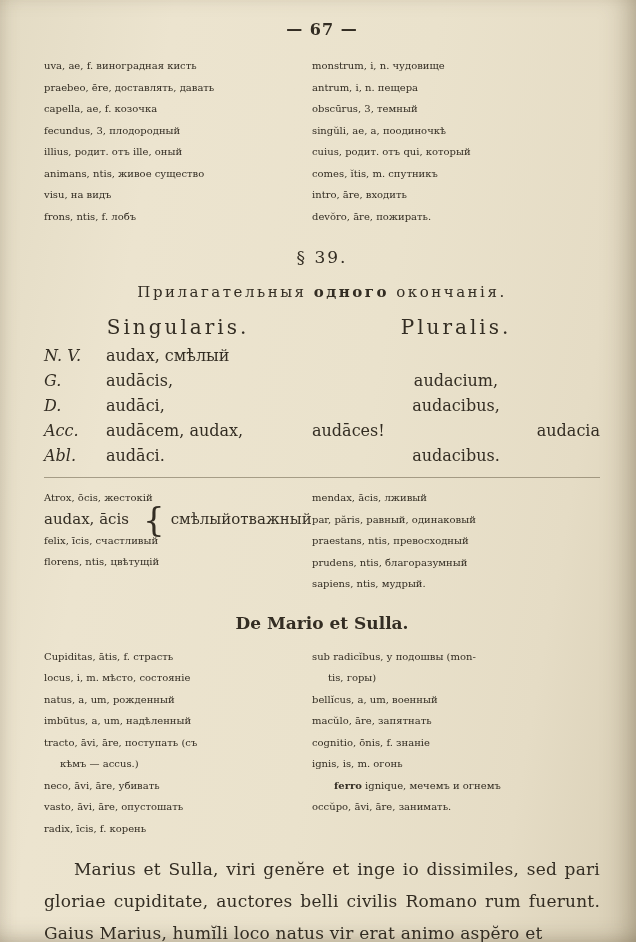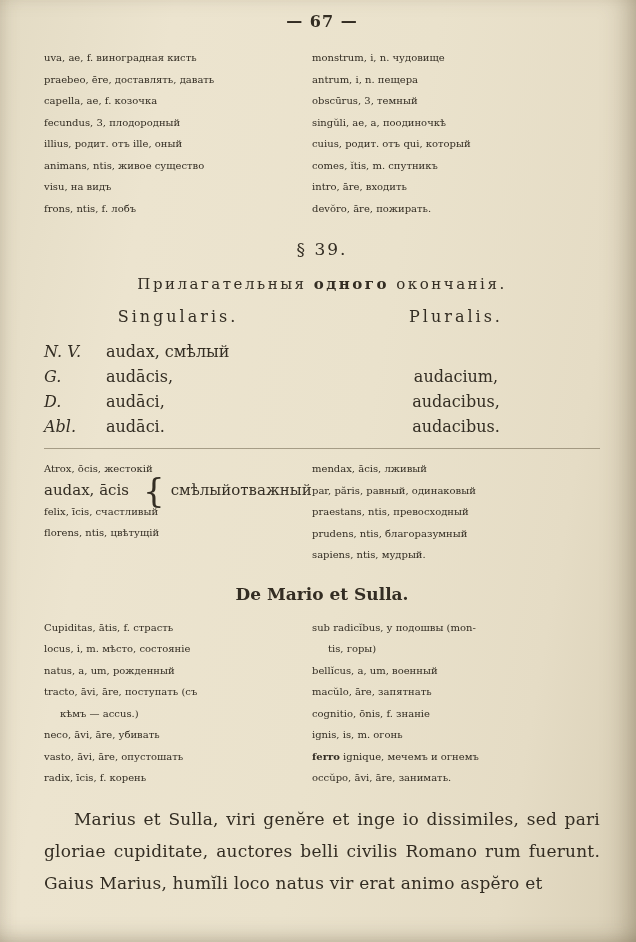--- a/index.html
+++ b/index.html
@@ -1,52 +1,52 @@
 <!DOCTYPE html>
 <html><head>
 <meta charset="utf-8">
 <style>
   html,body { margin:0; padding:0; background:#c9bfa6; }
   .page {
     position:relative;
     width:636px; height:942px;
     box-sizing:border-box;
-    padding:12px 36px 18px 44px;
+    padding:20px 36px 18px 44px;
     background: linear-gradient(100deg,#e3dbc4 0%, #ece4cf 22%, #eae2cc 55%, #e5dcc5 82%, #d9cfb6 100%);
     box-shadow: inset -20px 0 28px -14px rgba(90,75,50,.40),
                 inset 0 -16px 22px -14px rgba(90,75,50,.28),
                 inset 14px 0 20px -14px rgba(90,75,50,.22);
     color:#332d23;
     font-family:"DejaVu Serif","Liberation Serif",serif;
     overflow:hidden;
   }
   .page-number { text-align:center; font-weight:bold; font-size:16px; letter-spacing:1px; margin-bottom:16px; }
   .two-col { display:flex; }
   .col-left { width:268px; flex-shrink:0; }
   .col-right { flex:1; }
   .entry { font-size:10px; line-height:21.5px; }
   .hang { padding-left:16px; text-indent:-16px; white-space:pre-line; }
   .section-number { text-align:center; font-size:17px; letter-spacing:2px; margin:20px 0 16px; }
   .section-title { text-align:center; font-size:15px; letter-spacing:2.5px; margin-bottom:14px; }
   .section-title b { font-weight:bold; }
-  .decl-headers { display:flex; font-size:16px; letter-spacing:3px; margin-bottom:13px; }
+  .decl-headers { display:flex; font-size:20px; letter-spacing:3px; margin-bottom:4px; }
   .sing-h { width:268px; text-align:center; }
   .plur-h { flex:1; text-align:center; }
   .decl-row { display:flex; font-size:16px; line-height:25px; }
   .decl-case { width:62px; flex-shrink:0;font-style:italic; }
   .decl-sing { width:206px; flex-shrink:0; }
   .decl-plur { flex:1; display:flex; justify-content:space-between; }
   .decl-plur.center { justify-content:center; }
   .rule { border:0; border-top:1px solid rgba(82,70,48,.45); margin:9px 0 9px; }
   .adj-audax { display:flex; align-items:center; font-size:15px; line-height:21px; }
   .adj-audax .brace { font-size:34px; font-weight:300; margin:0 6px 0 14px; }
   .stack { display:flex; flex-direction:row; }
   .mario-title { text-align:center; font-weight:bold; font-size:17px; margin:18px 0 13px; }
   .paragraph { font-size:17px; line-height:32px; text-align:justify; text-indent:30px; margin-top:14px; letter-spacing:.2px; }
-  b.hw { font-weight:bold; }
+  b.hw { font-weight:bold;margin-left:22px; }
 </style>
 </head>
 <body>
 
 <div class="page">
 
   <div class="page-number">— 67 —</div>
 
   <div class="two-col">
     <div class="col-left">
@@ -97,20 +97,28 @@
       </div>
     </div>
     <div class="decl-row">
       <div class="decl-case">D.</div>
       <div class="decl-sing">audāci,</div>
       <div class="decl-plur center">
         <span>audacibus,</span>
       </div>
     </div>
     <div class="decl-row">
+      <div class="decl-case">Acc.</div>
+      <div class="decl-sing">audācem, audax,</div>
+      <div class="decl-plur">
+        <span>audāces!</span>
+        <span>audacia</span>
+      </div>
+    </div>
+    <div class="decl-row">
       <div class="decl-case">Abl.</div>
       <div class="decl-sing">audāci.</div>
       <div class="decl-plur center">
         <span>audacibus.</span>
       </div>
     </div>
   </div>
 
   <hr class="rule">
 
@@ -137,20 +145,21 @@
     </div>
   </div>
 
   <div class="mario-title">De Mario et Sulla.</div>
 
   <div class="two-col">
     <div class="col-left">
       <div class="entry hang">Cupiditas, ātis, f. страсть</div>
       <div class="entry hang">locus, i, m. мѣсто, состояніе</div>
       <div class="entry hang">natus, a, um, рожденный</div>
+      <div class="entry hang">imbūtus, a, um, надѣленный</div>
       <div class="entry hang">tracto, āvi, āre, поступать (съ
 кѣмъ — accus.)</div>
       <div class="entry hang">neco, āvi, āre, убивать</div>
       <div class="entry hang">vasto, āvi, āre, опустошать</div>
       <div class="entry hang">radix, īcis, f. корень</div>
     </div>
     <div class="col-right">
       <div class="entry hang">sub radicĭbus, у подошвы (mon-
 tis, горы)</div>
       <div class="entry hang">bellĭcus, a, um, военный</div>

